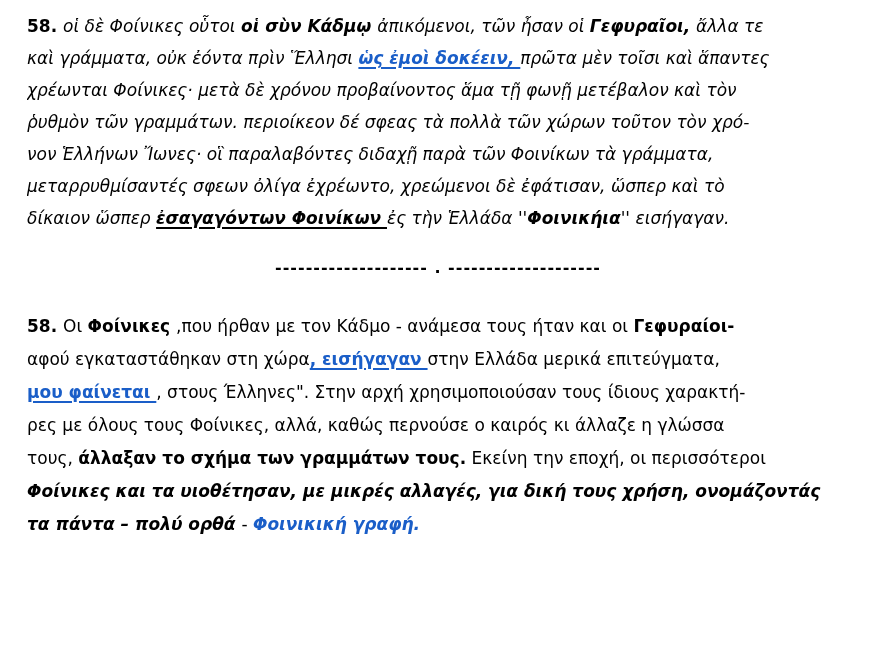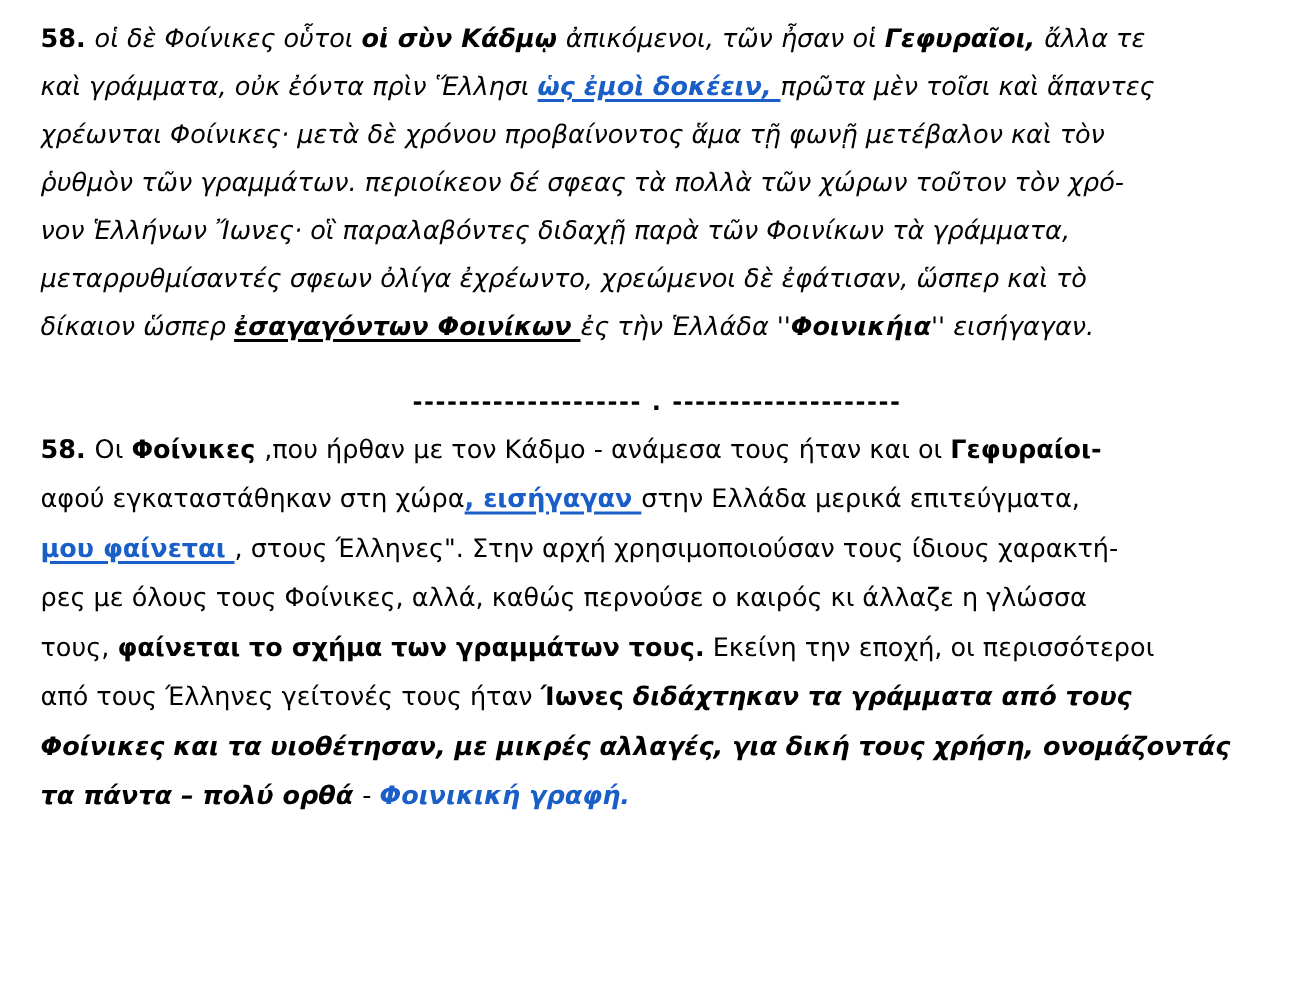--- a/index.html
+++ b/index.html
@@ -33,20 +33,21 @@
   .para.separator {
     margin-top: 18px;
   }
   .para.separator .line {
     text-align: center;
     letter-spacing: 1px;
     font-weight: bold;
     font-size: 16px;
   }
   .para.modern {
+    margin-top: 26px;
   }
   .b { font-weight: bold; }
   .i { font-style: italic; }
   .u {
     text-decoration: underline;
     text-decoration-thickness: 1.5px;
     text-underline-offset: 3px;
   }
   .c { color: var(--link-color, #1A5EC8); }
 </style>
@@ -64,18 +65,17 @@
       <div class="line"><span class="i ">δίκαιον ὥσπερ </span><span class="b i u ">ἐσαγαγόντων Φοινίκων </span><span class="i ">ἐς τὴν Ἑλλάδα ''</span><span class="b i ">Φοινικήια</span><span class="i ">'' εισήγαγαν.</span></div>
     </div>
     <div class="para separator">
       <div class="line"><span class="">-------------------- . --------------------</span></div>
     </div>
     <div class="para modern">
       <div class="line"><span class="b ">58. </span><span class="">Οι </span><span class="b ">Φοίνικες </span><span class="">,που ήρθαν με τον Κάδμο - ανάμεσα τους ήταν και οι </span><span class="b ">Γεφυραίοι-</span></div>
       <div class="line"><span class="">αφού εγκαταστάθηκαν στη χώρα</span><span class="b u c ">, εισήγαγαν </span><span class="">στην Ελλάδα μερικά επιτεύγματα,</span></div>
       <div class="line"><span class="b u c ">μου φαίνεται </span><span class="">, στους Έλληνες". Στην αρχή χρησιμοποιούσαν τους ίδιους χαρακτή-</span></div>
       <div class="line"><span class="">ρες με όλους τους Φοίνικες, αλλά, καθώς περνούσε ο καιρός κι άλλαζε η γλώσσα</span></div>
-      <div class="line"><span class="">τους, </span><span class="b ">φαίνεται το σχήμα των γραμμάτων τους.</span><span class=""> Εκείνη την εποχή, οι περισσότεροι</span></div>
-      <div class="line"><span class="">από τους Έλληνες γείτονές τους ήταν </span><span class="b ">Ίωνες </span><span class="b i ">διδάχτηκαν τα γράμματα από τους</span></div>
+      <div class="line"><span class="">τους, </span><span class="b ">άλλαξαν το σχήμα των γραμμάτων τους.</span><span class=""> Εκείνη την εποχή, οι περισσότεροι</span></div>
       <div class="line"><span class="b i ">Φοίνικες και τα υιοθέτησαν, με μικρές αλλαγές, για δική τους χρήση, ονομάζοντάς</span></div>
       <div class="line"><span class="b i ">τα πάντα – πολύ ορθά </span><span class="">- </span><span class="b i c ">Φοινικική γραφή.</span></div>
     </div>
   </div>
 
 </body></html>

